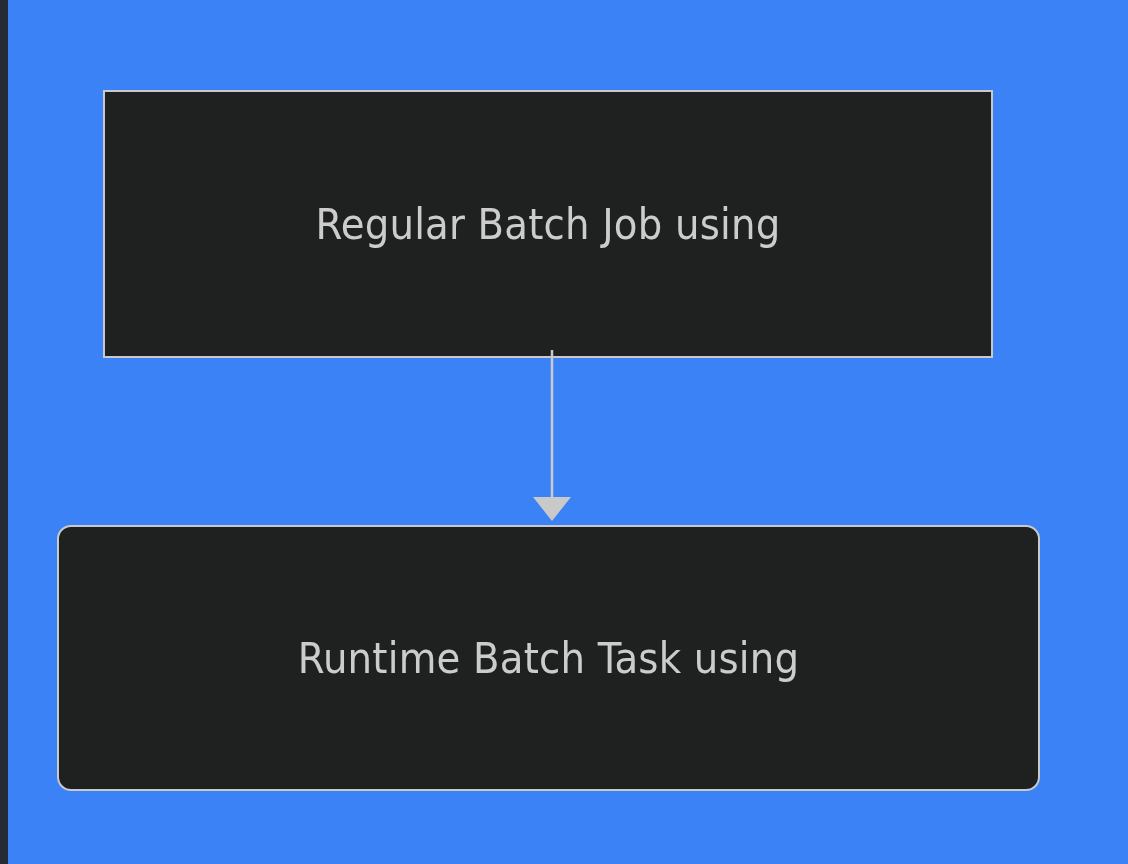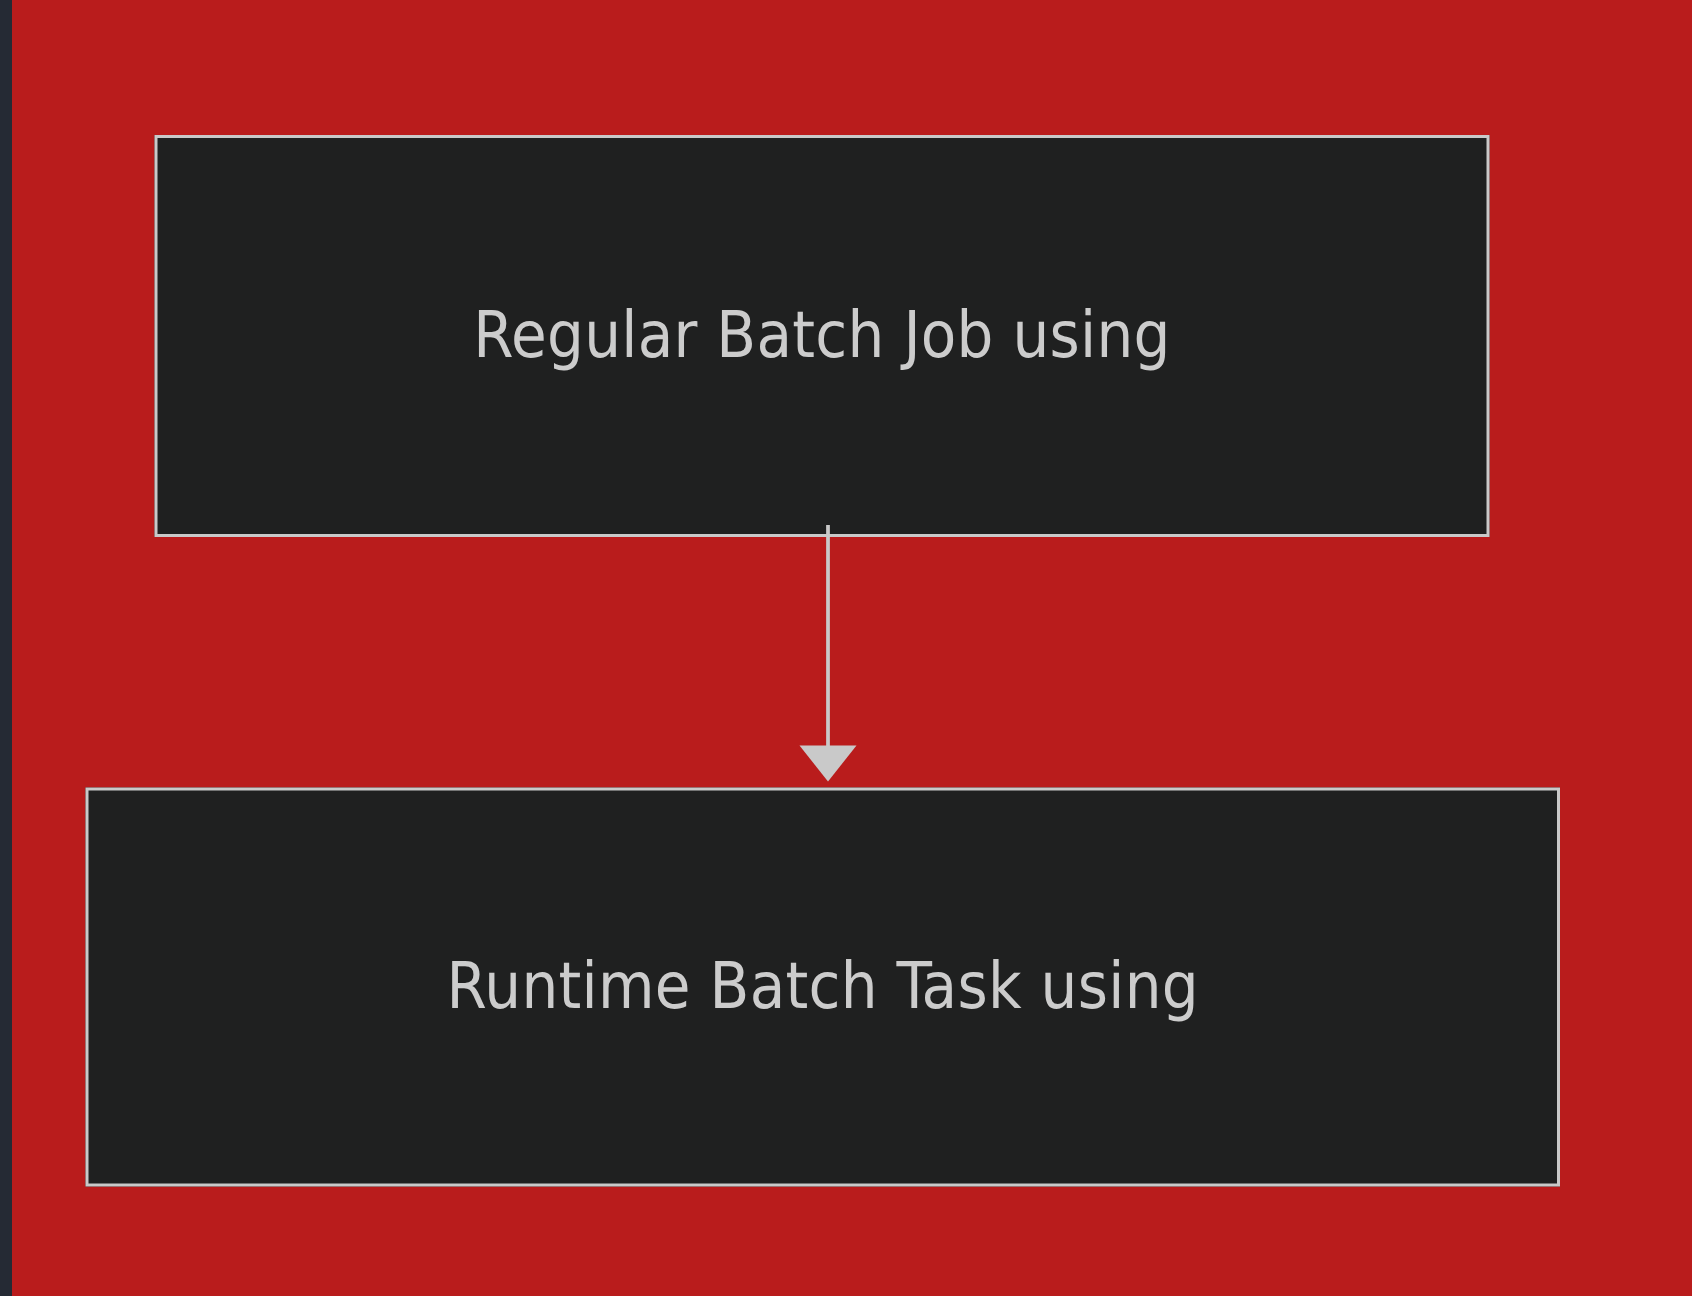--- a/index.html
+++ b/index.html
@@ -9,21 +9,21 @@
   }
 
   body {
     font-family: "DejaVu Sans", sans-serif;
   }
 
   #canvas {
     position: relative;
     width: 1128px;
     height: 864px;
-    background: #b91c1c;
+    background: #3b82f6;
     overflow: hidden;
   }
 
   
   .edge-strip {
     position: absolute;
     left: 0;
     top: 0;
     width: 8px;
     height: 864px;
@@ -61,20 +61,21 @@
     top: 90px;
     width: 890px;
     height: 268px;
   }
 
   #node-batch-task {
     left: 57px;
     top: 525px;
     width: 983px;
     height: 266px;
+    border-radius: 14px;
   }
 
   .edge {
     position: absolute;
     left: 500px;
     top: 350px;
     width: 110px;
     height: 180px;
     pointer-events: none;
   }

